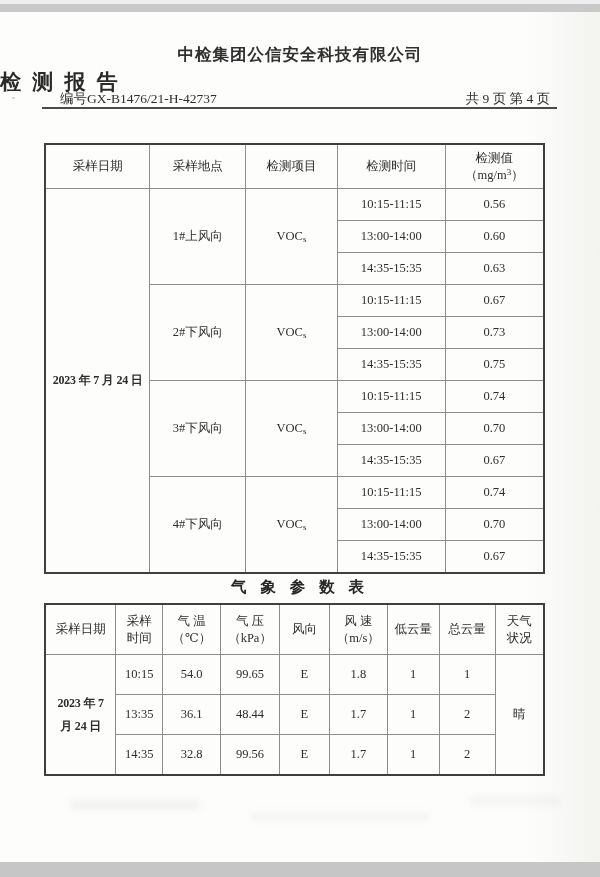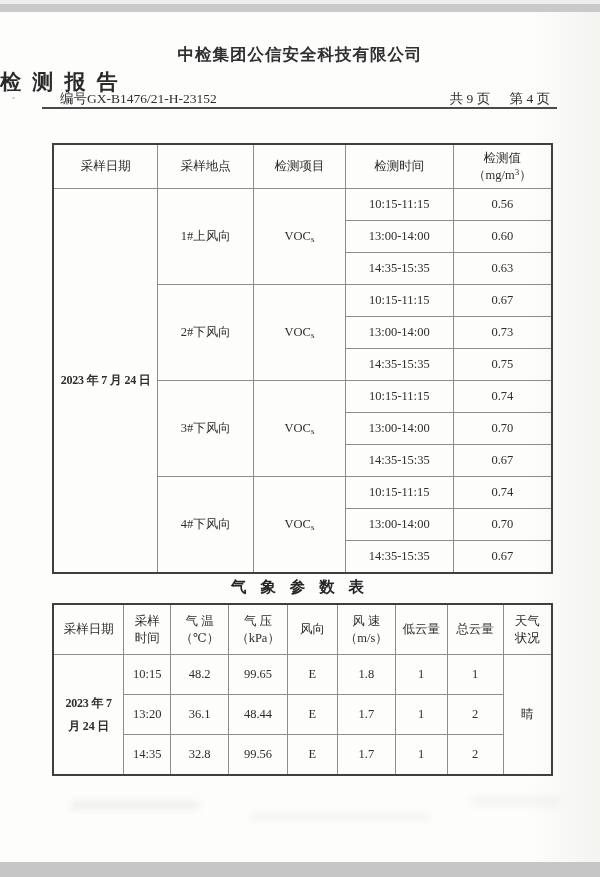--- a/index.html
+++ b/index.html
@@ -27,34 +27,34 @@
     position:absolute; top:68px; left:0; width:600px;
     text-align:left; font-size:21px; font-weight:700; letter-spacing:3px;
     color:#2a2a2a;
   }
   .meta-row {
     position:absolute; top:90px; left:60px; right:50px;
     display:flex; justify-content:space-between; align-items:baseline;
     font-size:13.5px; color:#2e2e2e;
   }
   .meta-no-label { }
-  .meta-pages span + span { margin-left:16px; }
+  .meta-pages span + span { }
   .meta-rule {
     position:absolute; top:107px; left:42px; width:515px; height:2px;
     background:#4a4a4a;
   }
   .section-title {
     position:absolute; left:0; width:600px; text-align:center;
     font-size:15.5px; font-weight:700; color:#272727;
   }
   .section-title.s1 { top:114px; letter-spacing:1.5px; }
   .section-title.s2 { top:577px; letter-spacing:5px; }
 
   table {
-    position:absolute; left:52px; border-collapse:collapse; table-layout:fixed;
+    position:absolute; left:44px; border-collapse:collapse; table-layout:fixed;
     width:501px; font-size:12.5px; color:#2d2d2d;
   }
   table.t1 { top:143px; }
   table.t2 { top:603px; }
   th, td {
     border:1px solid #8d8d8d; text-align:center; vertical-align:middle;
     padding:0 2px; font-weight:normal; overflow:hidden;
   }
   table { border:2px solid #3f3f3f; }
   .t1 th { height:43px; }
@@ -79,21 +79,21 @@
 
 <div class="page">
   <div class="band-top-light"></div>
   <div class="band-top-gray"></div>
 
   <div class="company">中检集团公信安全科技有限公司</div>
   <div class="report-title">检 测 报 告</div>
 
   <div class="meta-row">
     <div>
-      <span class="meta-no-label">编号</span><span>GX-B1476/21-H-23152</span>
+      <span class="meta-no-label">编号</span><span>GX-B1476/21-H-42737</span>
     </div>
     <div class="meta-pages">
       <span>共 9 页</span>
       <span>第 4 页</span>
     </div>
   </div>
   <div class="meta-rule"></div>
   <div class="speck"></div>
 
 
@@ -226,30 +226,30 @@
         <th>
             <span class="hl">天气</span>
             <span class="hl">状况</span>
           </th>
       </tr>
     </thead>
     <tbody>
       <tr>
         <td class="date-cell" rowspan="3">2023 年 7 月 24 日</td>
         <td>10:15</td>
-        <td>48.2</td>
+        <td>54.0</td>
         <td>99.65</td>
         <td>E</td>
         <td>1.8</td>
         <td>1</td>
         <td>1</td>
         <td rowspan="3">晴</td>
       </tr>
       <tr>
-        <td>13:20</td>
+        <td>13:35</td>
         <td>36.1</td>
         <td>48.44</td>
         <td>E</td>
         <td>1.7</td>
         <td>1</td>
         <td>2</td>
       </tr>
       <tr>
         <td>14:35</td>
         <td>32.8</td>

